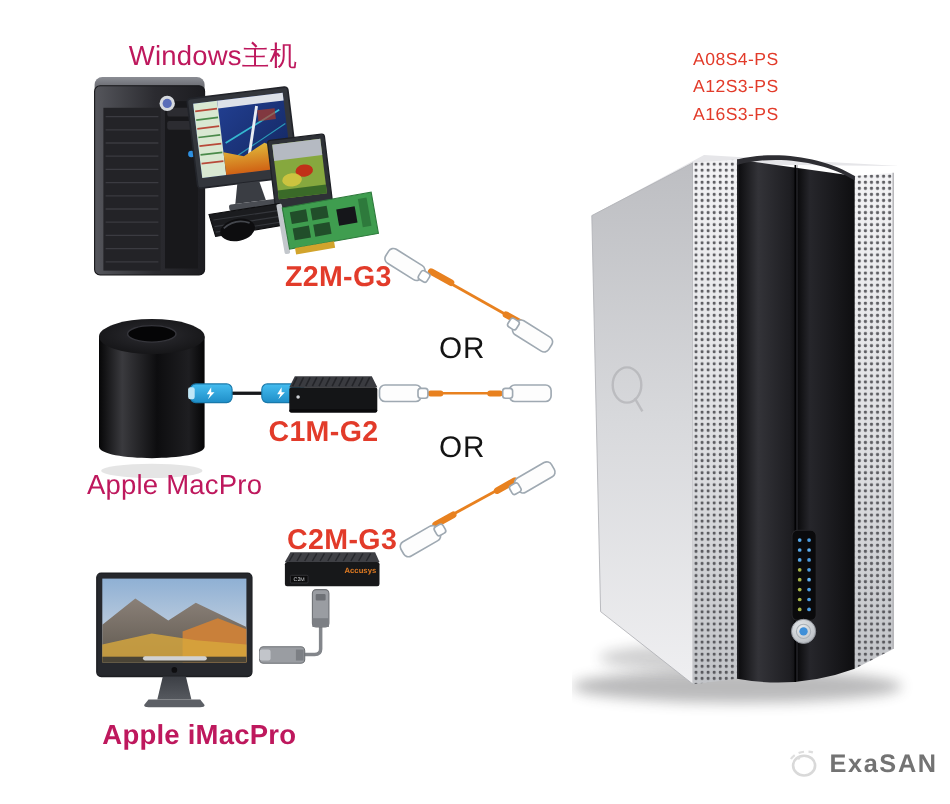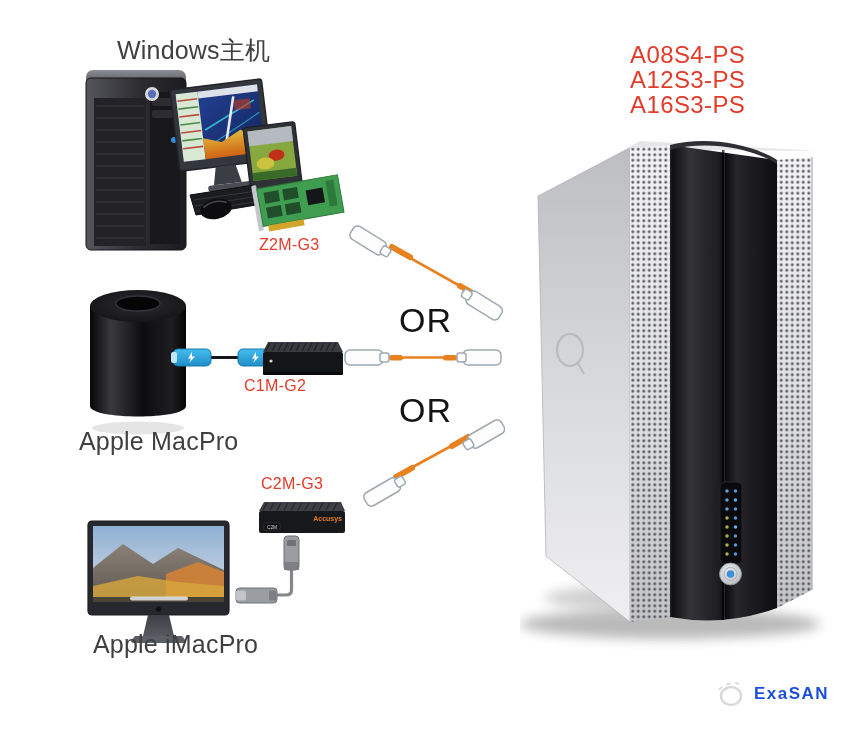--- a/index.html
+++ b/index.html
@@ -1,25 +1,25 @@
 <!DOCTYPE html>
 <html><head>
 <meta charset="utf-8">
 <style>
   html,body{margin:0;padding:0;background:#fff;}
   #stage{
     position:relative;width:864px;height:731px;background:#ffffff;overflow:hidden;
     font-family:"Liberation Sans", sans-serif;
   }
   .abs{position:absolute;}
-  .lbl-black{color:#404040;font-size:25px;font-weight:400;letter-spacing:0.2px;white-space:nowrap;}
-  .lbl-red{color:#e23b2a;font-size:16px;font-weight:400;letter-spacing:0.3px;white-space:nowrap;}
-  .lbl-or{color:#141414;font-size:34px;font-weight:500;letter-spacing:1px;white-space:nowrap;}
-  .model-list{color:#e23b2a;font-size:24px;font-weight:500;line-height:25px;letter-spacing:0.4px;}
-  .watermark{display:flex;align-items:center;gap:6px;color:#1d4ed8;font-size:17px;font-weight:700;letter-spacing:1.5px;}
+  .lbl-black{color:#be185d;font-size:25px;font-weight:400;letter-spacing:0.2px;white-space:nowrap;}
+  .lbl-red{color:#e23b2a;font-size:26px;font-weight:700;letter-spacing:0.3px;white-space:nowrap;}
+  .lbl-or{color:#141414;font-size:27px;font-weight:500;letter-spacing:1px;white-space:nowrap;}
+  .model-list{color:#e23b2a;font-size:16px;font-weight:500;line-height:25px;letter-spacing:0.4px;}
+  .watermark{display:flex;align-items:center;gap:6px;color:#737373;font-size:23px;font-weight:700;letter-spacing:1.5px;}
 </style>
 </head>
 <body>
 
 <div id="stage">
 
   <div class="abs lbl-black" style="left:117px;top:34px;">Windows主机</div>
 
   <svg class="abs" style="left:78px;top:62px;" width="268" height="200" viewBox="0 0 268 200">
     <defs>
@@ -390,21 +390,21 @@
       <polygon points="88,62 120,50 146,60 146,90 88,90" fill="#c9803a"></polygon>
       <polygon points="15,74 60,64 100,70 146,74 146,90 15,90" fill="#d8a83c" opacity="0.8"></polygon>
       <rect x="15" y="85" width="131" height="5" fill="#4a4436"></rect>
       <rect x="52" y="84.5" width="58" height="4" rx="2" fill="#e8eaee" opacity="0.85"></rect>
     </g>
     <circle cx="80.5" cy="97" r="2.6" fill="#0e0e10"></circle>
     <polygon points="70,103 91,103 96,124 65,124" fill="url(#standG)"></polygon>
     <path d="M57,124 L104,124 L108,129 Q108,131 104,131 L57,131 Q53,131 53,129 Z" fill="#5c5f65"></path>
   </svg>
 
-  <div class="abs lbl-black" style="left:93px;top:630px;">Apple iMacPro</div>
+  <div class="abs lbl-black" style="left:93px;top:654px;font-weight:bold;">Apple iMacPro</div>
 
   <div class="abs watermark" style="left:712px;top:676px;">
     <svg width="36" height="36" viewBox="0 0 36 36">
       <ellipse cx="19" cy="20" rx="10" ry="9" fill="none" stroke="#d9d9d9" stroke-width="2.4"></ellipse>
       <path d="M7,14 A16,12 0 0 1 27,8" fill="none" stroke="#dedede" stroke-width="2" stroke-dasharray="5 4"></path>
       <circle cx="14" cy="13" r="1.6" fill="#dcdcdc"></circle>
     </svg>
     <span>ExaSAN</span>
   </div>
 

